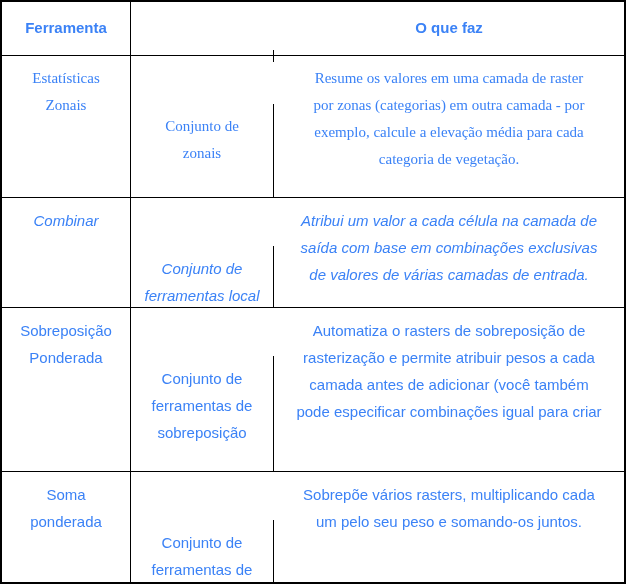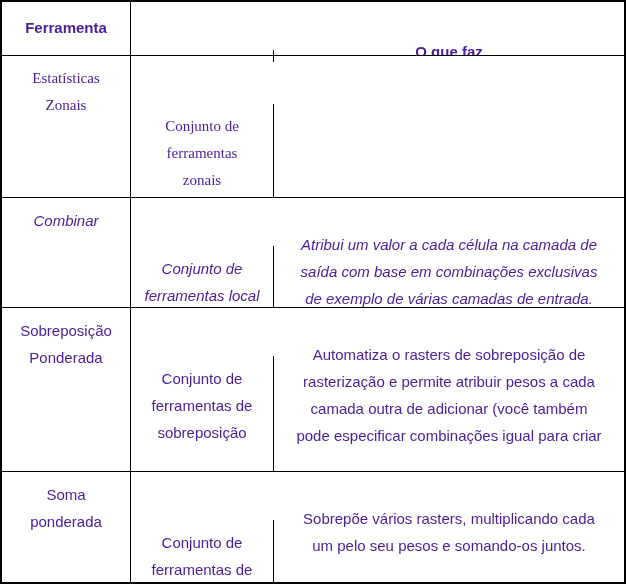--- a/index.html
+++ b/index.html
@@ -29,26 +29,26 @@
   .h-r1 { height: 142px; font-family: Liberation Serif, serif; }
   .h-r2 { height: 110px; font-style: italic; }
   .h-r3 { height: 164px; }
   .h-r4 { height: 110px; }
   .cell {
     box-sizing: border-box;
     text-align: center;
     padding-top: 9px;
     font-size: 15px;
     line-height: 27px;
-    color: #4c1d95;
+    color: #3b82f6;
     overflow: hidden;
   }
   .c1 { width: 129px; border-right: 1px solid #000000; }
   .c2 { width: 143px; border-right: 1px solid #000000; margin-top: 48px; }
-  .c3 { flex: 1; margin-top: 24px; }
+  .c3 { flex: 1; }
   .header .cell {
     font-weight: bold;
     padding-top: 12px;
   }
   .line { white-space: nowrap; }
 </style>
 </head>
 <body>
 
 <div class="table">
@@ -65,67 +65,72 @@
     </div>
   </div>
 
   <div class="row h-r1">
     <div class="cell c1">
       <div class="line">Estatísticas</div>
       <div class="line">Zonais</div>
     </div>
     <div class="cell c2">
       <div class="line">Conjunto de</div>
-      <div class="line">ferramentas</div>
       <div class="line">zonais</div>
+    </div>
+    <div class="cell c3">
+      <div class="line">Resume os valores em uma camada de raster</div>
+      <div class="line">por zonas (categorias) em outra camada - por</div>
+      <div class="line">exemplo, calcule a elevação média para cada</div>
+      <div class="line">categoria de vegetação.</div>
     </div>
   </div>
 
   <div class="row h-r2">
     <div class="cell c1">
       <div class="line">Combinar</div>
     </div>
     <div class="cell c2">
       <div class="line">Conjunto de</div>
       <div class="line">ferramentas local</div>
     </div>
     <div class="cell c3">
       <div class="line">Atribui um valor a cada célula na camada de</div>
       <div class="line">saída com base em combinações exclusivas</div>
-      <div class="line">de exemplo de várias camadas de entrada.</div>
+      <div class="line">de valores de várias camadas de entrada.</div>
     </div>
   </div>
 
   <div class="row h-r3">
     <div class="cell c1">
       <div class="line">Sobreposição</div>
       <div class="line">Ponderada</div>
     </div>
     <div class="cell c2">
       <div class="line">Conjunto de</div>
       <div class="line">ferramentas de</div>
       <div class="line">sobreposição</div>
     </div>
     <div class="cell c3">
       <div class="line">Automatiza o rasters de sobreposição de</div>
       <div class="line">rasterização e permite atribuir pesos a cada</div>
-      <div class="line">camada outra de adicionar (você também</div>
+      <div class="line">camada antes de adicionar (você também</div>
       <div class="line">pode especificar combinações igual para criar</div>
     </div>
   </div>
 
   <div class="row h-r4">
     <div class="cell c1">
       <div class="line">Soma</div>
       <div class="line">ponderada</div>
     </div>
     <div class="cell c2">
       <div class="line">Conjunto de</div>
       <div class="line">ferramentas de</div>
       <div class="line">sobreposição</div>
     </div>
     <div class="cell c3">
       <div class="line">Sobrepõe vários rasters, multiplicando cada</div>
-      <div class="line">um pelo seu pesos e somando-os juntos.</div>
+      <div class="line">um pelo seu peso e somando-os juntos.</div>
     </div>
   </div>
 
 </div>
 
 </body></html>

